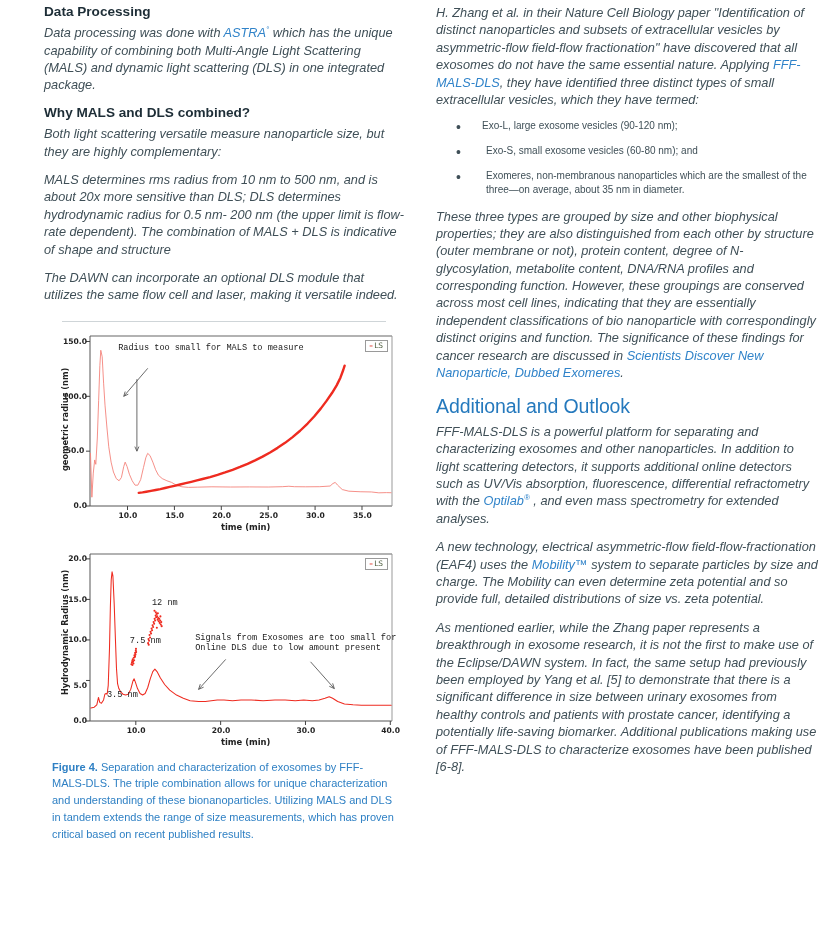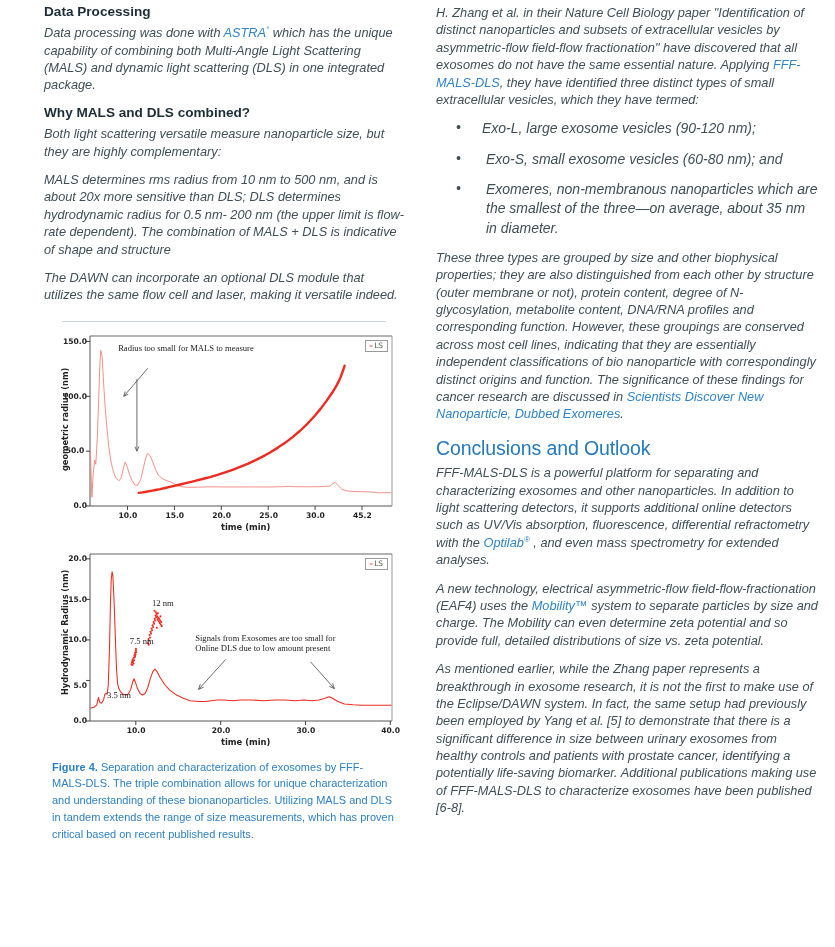--- a/index.html
+++ b/index.html
@@ -53,27 +53,26 @@
   }
   .lnk { color: #3083c9; }
   .sup { font-size: 8px; vertical-align: super; }
 
   ul.bullets {
     margin: 0 0 11px 0;
     padding-left: 20px;
     list-style: none;
   }
   ul.bullets li {
-    font-size: 14px;
+    font-size: 10px;
     line-height: 1.38;
     color: #3f4f57;
     margin-bottom: 11px;
     position: relative;
     padding-left: 26px;
-    font-style: italic;
   }
   ul.bullets li::before {
     content: "\2022";
     position: absolute;
     left: 0;
     top: -1px;
     font-size: 14px;
     color: #3f4f57;
   }
   ul.bullets li.indent { padding-left: 30px; }
@@ -117,21 +116,21 @@
     font-size: 7.6px;
     font-weight: bold;
     color: #222;
     font-family: "DejaVu Sans", sans-serif;
     white-space: nowrap;
   }
   .annot {
     position: absolute;
     font-size: 8.6px;
     color: #1a1a1a;
-    font-family: Liberation Serif, serif;
+    font-family: Liberation Mono, monospace;
     white-space: nowrap;
   }
   .legend-box {
     position: absolute;
     border: 1px solid #9a9a9a;
     background: #fff;
     padding: 0px 4px 1px 3px;
     font-size: 7.4px;
     font-family: "DejaVu Sans", sans-serif;
     color: #2f4f2f;
@@ -203,21 +202,21 @@
               <line x1="86.89440993788818" y1="123.16129032258064" x2="88.93321220318603" y2="118.5958456210191" stroke="#5a5a5a" stroke-width="0.9"></line>
             </g>
           </svg>
           <div class="ylabel-rot" style="left: 10px; top: 143.6px;">geometric radius  (nm)</div>
           <div class="xlabel" style="left: 171px; top: 194px;">time (min)</div>
           <div class="tick-lbl" style="left: 68.5155px; top: 183px;">10.0</div>
           <div class="tick-lbl" style="left: 115.41px; top: 183px;">15.0</div>
           <div class="tick-lbl" style="left: 162.304px; top: 183px;">20.0</div>
           <div class="tick-lbl" style="left: 209.199px; top: 183px;">25.0</div>
           <div class="tick-lbl" style="left: 256.093px; top: 183px;">30.0</div>
-          <div class="tick-lbl" style="left: 302.988px; top: 183px;">45.2</div>
+          <div class="tick-lbl" style="left: 302.988px; top: 183px;">35.0</div>
           <div class="tick-lbl" style="left: 13px; top: 173.5px; width: 24px; text-align: right;">0.0</div>
           <div class="tick-lbl" style="left: 13px; top: 118.661px; width: 24px; text-align: center;">50.0</div>
           <div class="tick-lbl" style="left: 13px; top: 63.8226px; width: 24px; text-align: right;">100.0</div>
           <div class="tick-lbl" style="left: 13px; top: 8.98387px; width: 24px; text-align: right;">150.0</div>
           <div class="legend-box" style="right: 14px; top: 12px;"><span class="dash">–</span> <span class="ltxt">LS</span></div>
           <div class="annot" style="left: 68.1366px; top: 15.1613px;">Radius too small for MALS to measure</div>
         </div>
     </div>
 
     <div class="chart-wrap" style="margin-top:10px;">
@@ -328,21 +327,21 @@
     <p class="body"><span>H. Zhang et al. in their Nature Cell Biology paper "Identification of distinct nanoparticles and subsets of extracellular vesicles by asymmetric-flow field-flow fractionation" have discovered that all exosomes do not have the same essential nature. Applying </span><span class="lnk">FFF-MALS-DLS</span><span>, they have identified three distinct types of small extracellular vesicles, which they have termed:</span></p>
 
     <ul class="bullets">
       <li><span>Exo-L, large exosome vesicles (90-120 nm);</span></li>
       <li class="indent"><span>Exo-S, small exosome vesicles (60-80 nm); and</span></li>
       <li class="indent"><span>Exomeres, non-membranous nanoparticles which are the smallest of the three—on average, about 35 nm in diameter.</span></li>
     </ul>
 
     <p class="body"><span>These three types are grouped by size and other biophysical properties; they are also distinguished from each other by structure (outer membrane or not), protein content, degree of N-glycosylation, metabolite content, DNA/RNA profiles and corresponding function. However, these groupings are conserved across most cell lines, indicating that they are essentially independent classifications of bio nanoparticle with correspondingly distinct origins and function. The significance of these findings for cancer research are discussed in </span><span class="lnk">Scientists Discover New Nanoparticle, Dubbed Exomeres</span><span>.</span></p>
 
-    <h2 class="section-head" style="margin-top:14px;">Conclusions and Outlook</h2>
+    <h2 class="section-head" style="margin-top:14px;">Additional and Outlook</h2>
 
     <p class="body"><span>FFF-MALS-DLS is a powerful platform for separating and characterizing exosomes and other nanoparticles. In addition to light scattering detectors, it supports additional online detectors such as UV/Vis absorption, fluorescence, differential refractometry with the </span><span class="lnk">Optilab</span><span class="lnk sup">®</span><span> , and even mass spectrometry for extended analyses.</span></p>
 
     <p class="body"><span>A new technology, electrical asymmetric-flow field-flow-fractionation (EAF4) uses the </span><span class="lnk">Mobility™</span><span> system to separate particles by size and charge. The Mobility can even determine zeta potential and so provide full, detailed distributions of size vs. zeta potential.</span></p>
 
     <p class="body">As mentioned earlier, while the Zhang paper represents a breakthrough in exosome research, it is not the first to make use of the Eclipse/DAWN system. In fact, the same setup had previously been employed by Yang et al. [5] to demonstrate that there is a significant difference in size between urinary exosomes from healthy controls and patients with prostate cancer, identifying a potentially life-saving biomarker. Additional publications making use of FFF-MALS-DLS to characterize exosomes have been published [6-8].</p>
   </div>
 </div>
 
 </body></html>

